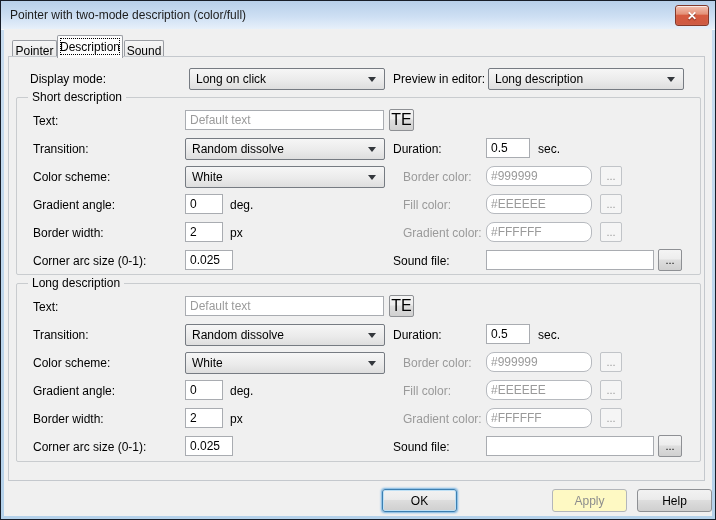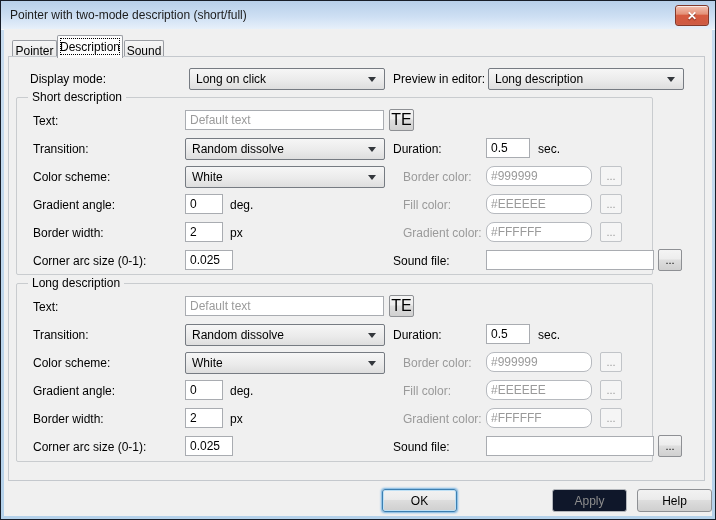--- a/index.html
+++ b/index.html
@@ -47,21 +47,21 @@
   input.tbox::placeholder{color:#9b9b9b;opacity:1;}
   input.dimbox{color:#9a9a9a;border-color:#b7babf;}
 
   .mini{position:absolute;box-sizing:border-box;border:1px solid #8e9094;border-radius:2px;
     background:linear-gradient(180deg,#f4f4f4 0%,#ededed 45%,#dedede 50%,#d0d0d0 100%);
     font-family:"Liberation Sans",sans-serif;font-size:11px;color:#000;
     display:flex;align-items:center;justify-content:center;padding:0;cursor:default;}
   .mini.dis{border-color:#c1c4c8;background:#f5f5f5;color:#9a9a9a;}
 
   
-  .section{position:absolute;left:12px;width:637px;box-sizing:border-box;
+  .section{position:absolute;left:12px;width:685px;box-sizing:border-box;
     border:1px solid #c9cccf;border-radius:2px;}
   .sec-title{position:absolute;left:11px;top:-8px;background:#f0f0f0;padding:0 4px;white-space:nowrap;}
   .r0{top:12px;} .r1{top:40px;} .r2{top:68px;} .r3{top:96px;} .r4{top:124px;} .r5{top:152px;}
   .l-left{left:16px;} .l-right{left:376px;}
   .main{left:168px;width:199px;}
   .te{left:372px;width:25px;height:22px;font-size:16px;}
   .cmb{left:168px;width:200px;}
   .small{left:168px;width:38px;}
   .arc{left:168px;width:48px;}
   .dur{left:469px;width:44px;}
@@ -71,28 +71,28 @@
   .browse{left:583px;width:22px;height:20px;}
   .browse.snd{left:641px;width:24px;height:22px;}
 
   
   .btn{position:absolute;top:460px;width:75px;height:23px;box-sizing:border-box;
     border:1px solid #8e9094;border-radius:3px;
     background:linear-gradient(180deg,#f2f2f2 0%,#ebebeb 45%,#dddddd 50%,#cfcfcf 100%);
     font-family:"Liberation Sans",sans-serif;font-size:12px;color:#000;
     display:flex;align-items:center;justify-content:center;padding:0;cursor:default;}
   .btn.default{border-color:#3c7fb1;box-shadow:0 0 2px 1px #74b2e2, inset 0 0 0 1px #bee0f5;}
-  .btn.disabled{background:#0f172a;border-color:#b3b6bb;color:#8d8d8d;}
+  .btn.disabled{background:#fef9c3;border-color:#b3b6bb;color:#8d8d8d;}
 </style>
 </head>
 <body>
 
 <div class="window">
   <div class="titlebar">
-    <span class="title-text">Pointer with two-mode description (short/full)</span>
+    <span class="title-text">Pointer with two-mode description (color/full)</span>
     <button class="closebtn">
       <span>✕</span>
     </button>
   </div>
 
   <div class="client">
 
     <div class="tab tab-pointer">
       <span>Pointer</span>
     </div>

